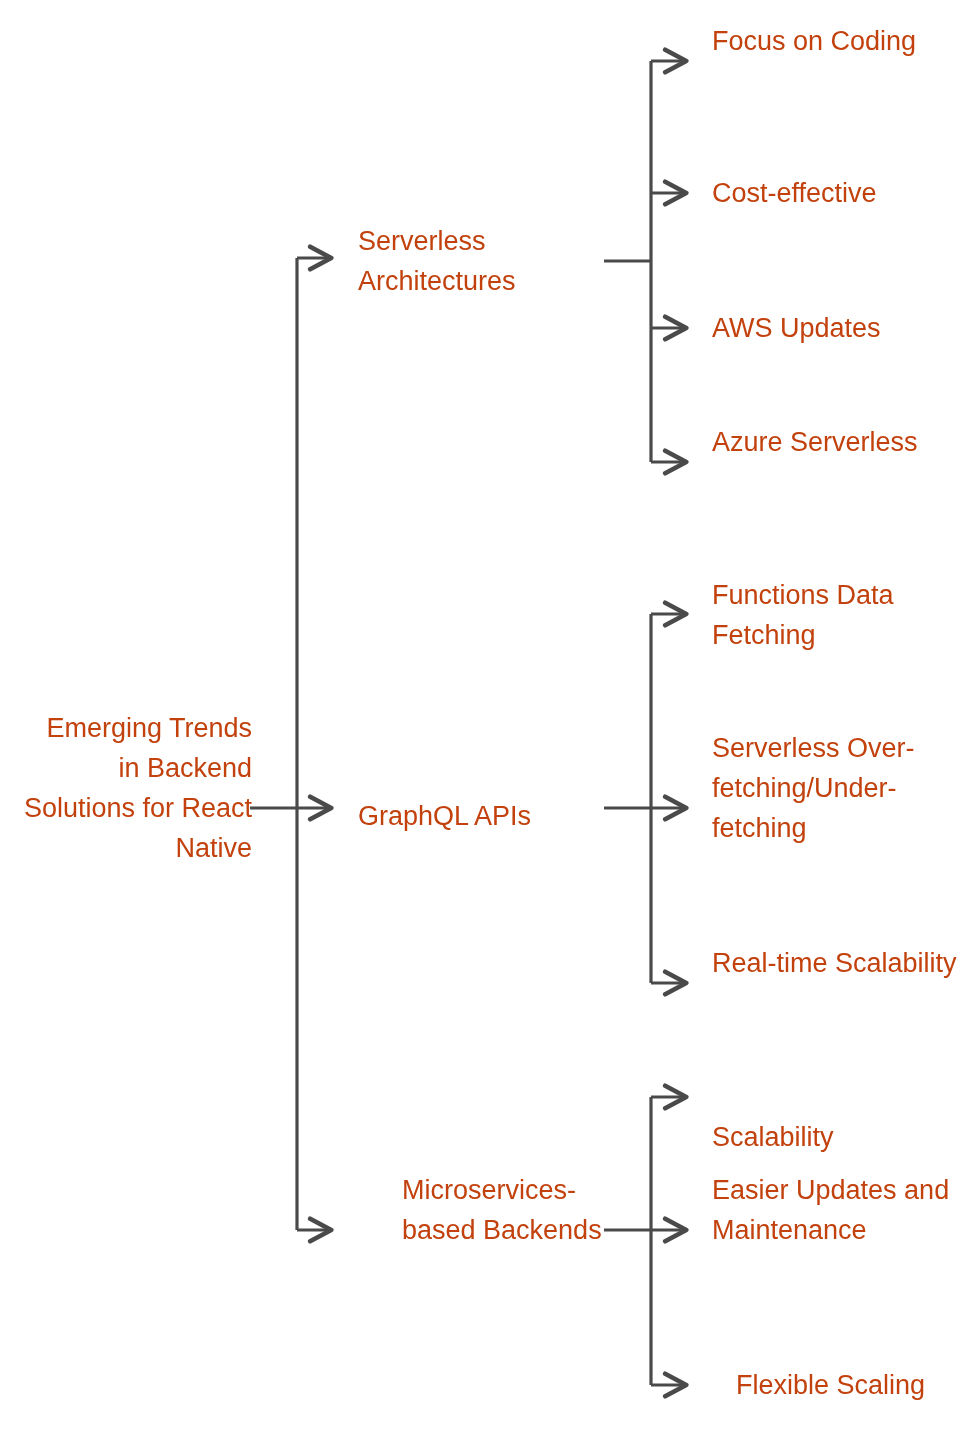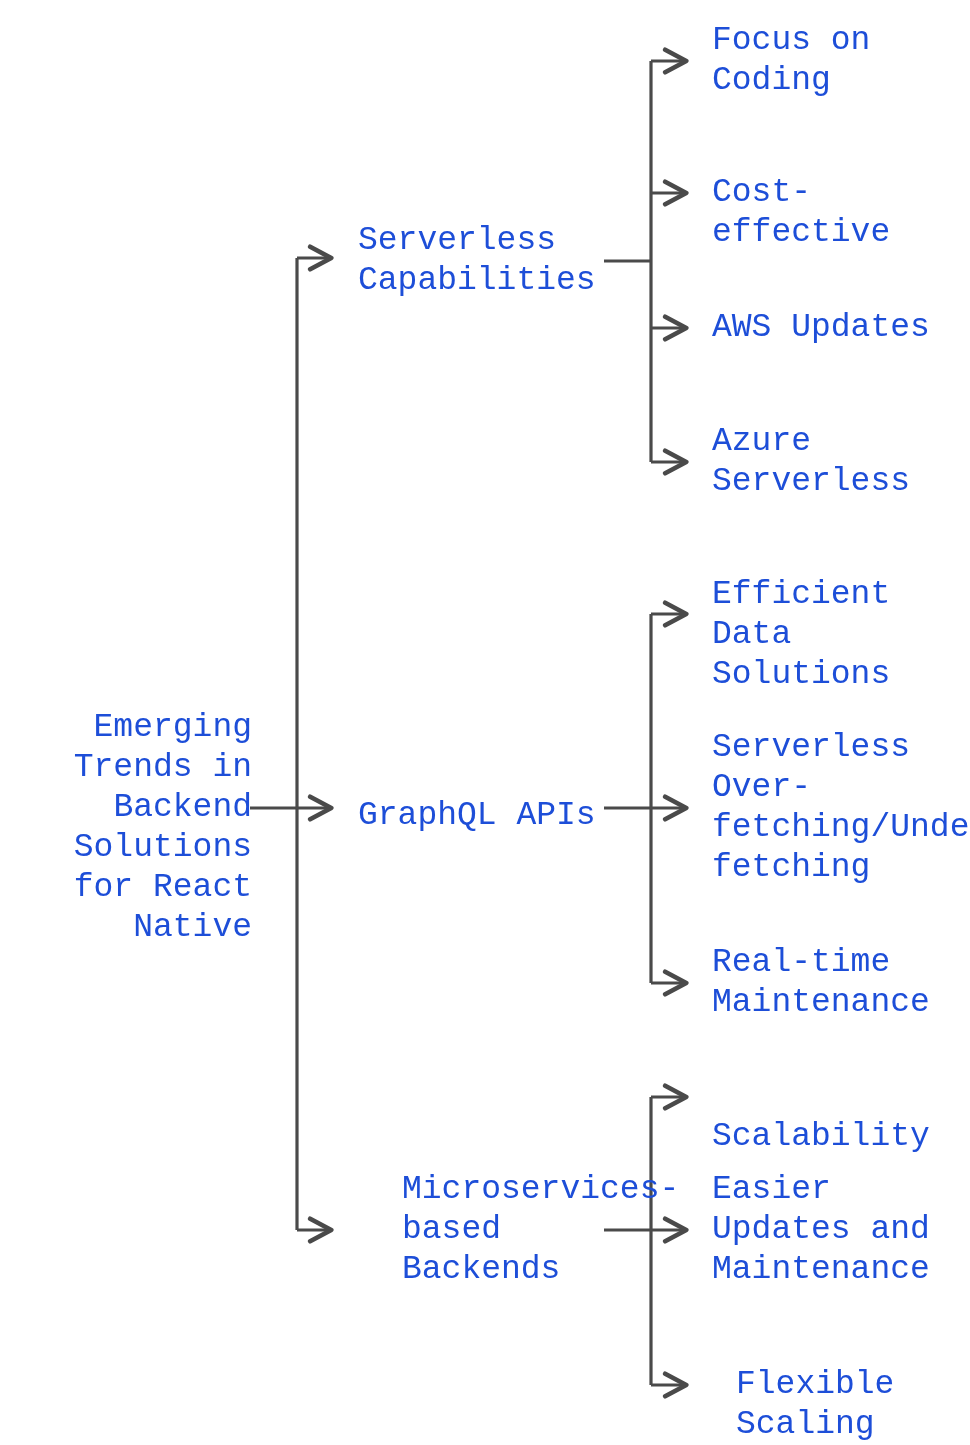--- a/index.html
+++ b/index.html
@@ -16,23 +16,23 @@
   }
   #diagram {
     position: absolute;
     top: 0;
     left: 0;
     width: 970px;
     height: 1445px;
   }
   .node-text {
     position: absolute;
-    color: #1d4ed8;
-    font-family: Liberation Mono, monospace;
-    font-size: 33px;
+    color: #c2410c;
+    font-family: Liberation Sans, sans-serif;
+    font-size: 27px;
     line-height: 40px;
     font-weight: 400;
     white-space: pre-line;
     letter-spacing: 0px;
   }
   .root-node {
     left: 22px;
     top: 708px;
     width: 230px;
     text-align: right;
@@ -86,39 +86,39 @@
       <line x1="604" y1="1230" x2="651" y2="1230"></line>
       <line x1="651" y1="1097" x2="651" y2="1385"></line>
       <line x1="651" y1="1097" x2="685" y2="1097" marker-end="url(#arrowhead)"></line>
       <line x1="651" y1="1230" x2="685" y2="1230" marker-end="url(#arrowhead)"></line>
       <line x1="651" y1="1385" x2="685" y2="1385" marker-end="url(#arrowhead)"></line>
     </g>
   </svg>
 
   <div class="node-text root-node">Emerging Trends in Backend Solutions for React Native</div>
 
-  <div class="node-text branch-node" style="left:358px; top:221px; width:240px;">Serverless Capabilities</div>
+  <div class="node-text branch-node" style="left:358px; top:221px; width:240px;">Serverless Architectures</div>
 
   <div class="node-text branch-node" style="left:358px; top:788px; width:240px;margin-top:8px;">GraphQL APIs</div>
 
   <div class="node-text branch-node" style="left:358px; top:1170px; width:240px;margin-left:44px;">Microservices-based Backends</div>
 
   <div class="node-text leaf-node" style="left:712px; top:21px;">Focus on Coding</div>
 
   <div class="node-text leaf-node" style="left:712px; top:173px;">Cost-effective</div>
 
   <div class="node-text leaf-node" style="left:712px; top:308px;">AWS Updates</div>
 
   <div class="node-text leaf-node" style="left:712px; top:422px;">Azure Serverless</div>
 
-  <div class="node-text leaf-node" style="left:712px; top:575px; width:255px;">Efficient Data Solutions</div>
+  <div class="node-text leaf-node" style="left:712px; top:575px; width:255px;">Functions Data Fetching</div>
 
   <div class="node-text leaf-node" style="left:712px; top:728px; width:258px;">Serverless Over-fetching/Under-fetching</div>
 
-  <div class="node-text leaf-node" style="left:712px; top:943px;">Real-time Maintenance</div>
+  <div class="node-text leaf-node" style="left:712px; top:943px;">Real-time Scalability</div>
 
   <div class="node-text leaf-node" style="left:712px; top:1117px;">Scalability</div>
 
   <div class="node-text leaf-node" style="left:712px; top:1170px; width:245px;">Easier Updates and Maintenance</div>
 
   <div class="node-text leaf-node" style="left:712px; top:1365px; width:258px;margin-left:24px;">Flexible Scaling</div>
 
 </div>
 
 </body></html>

